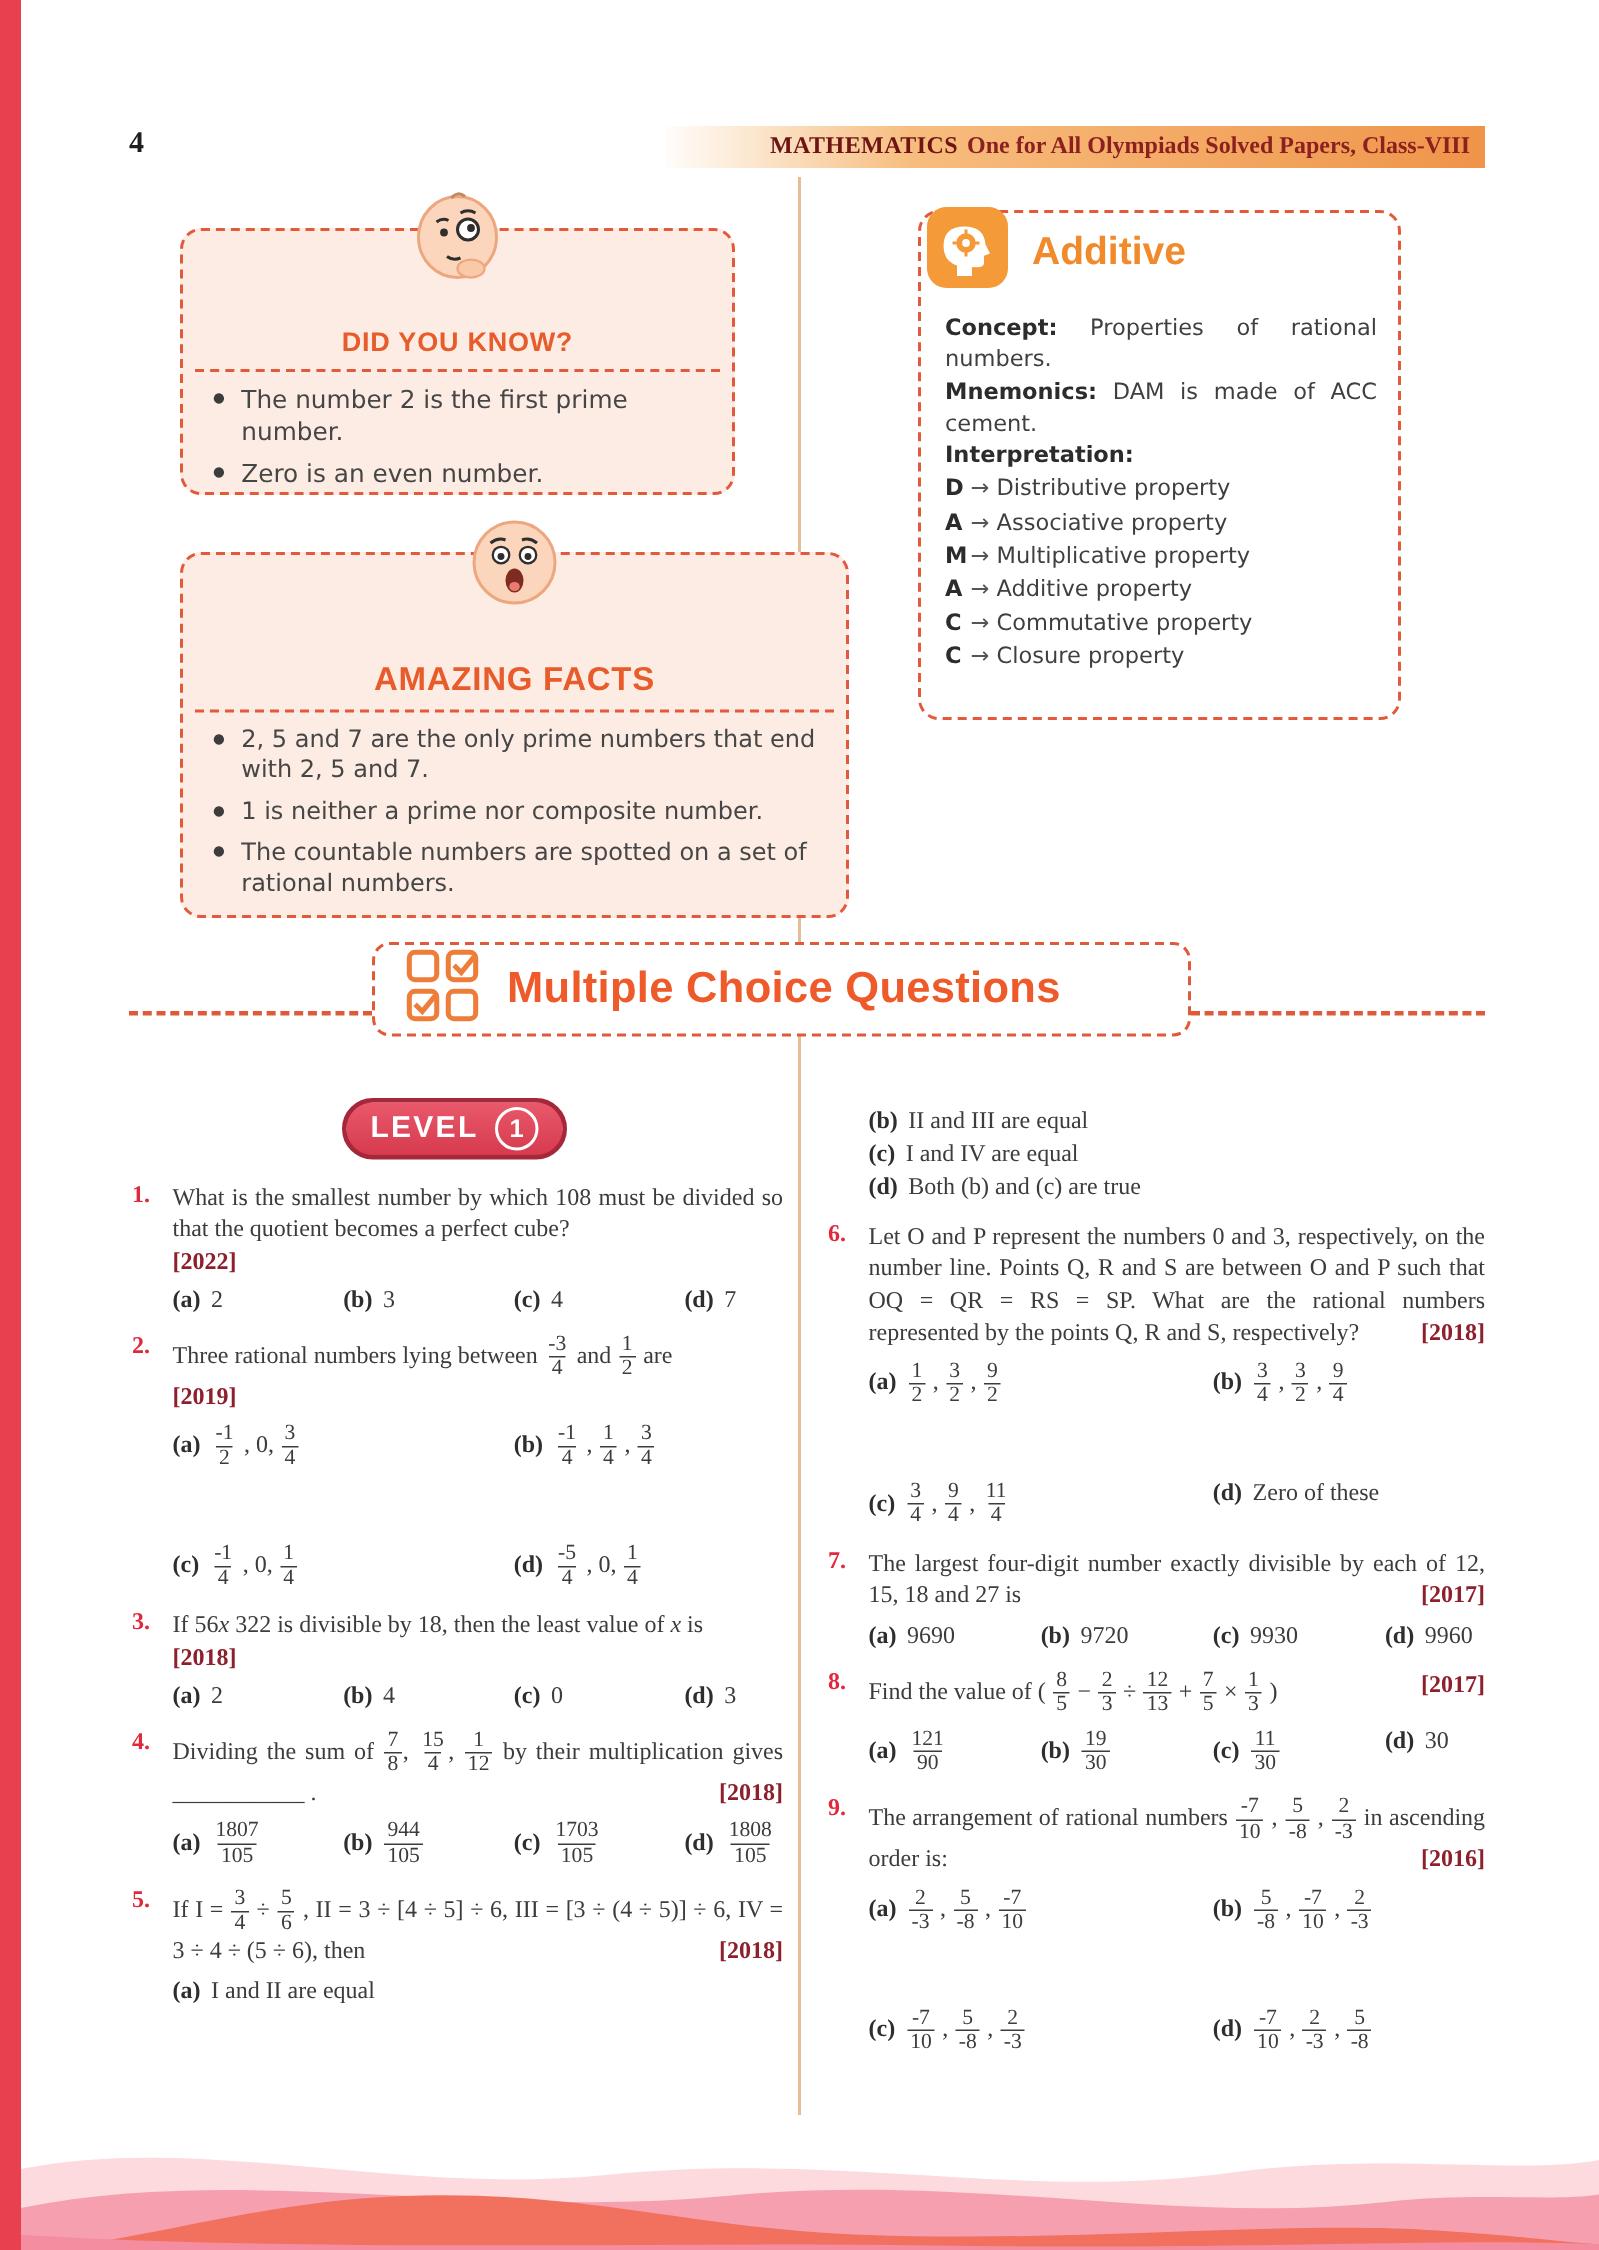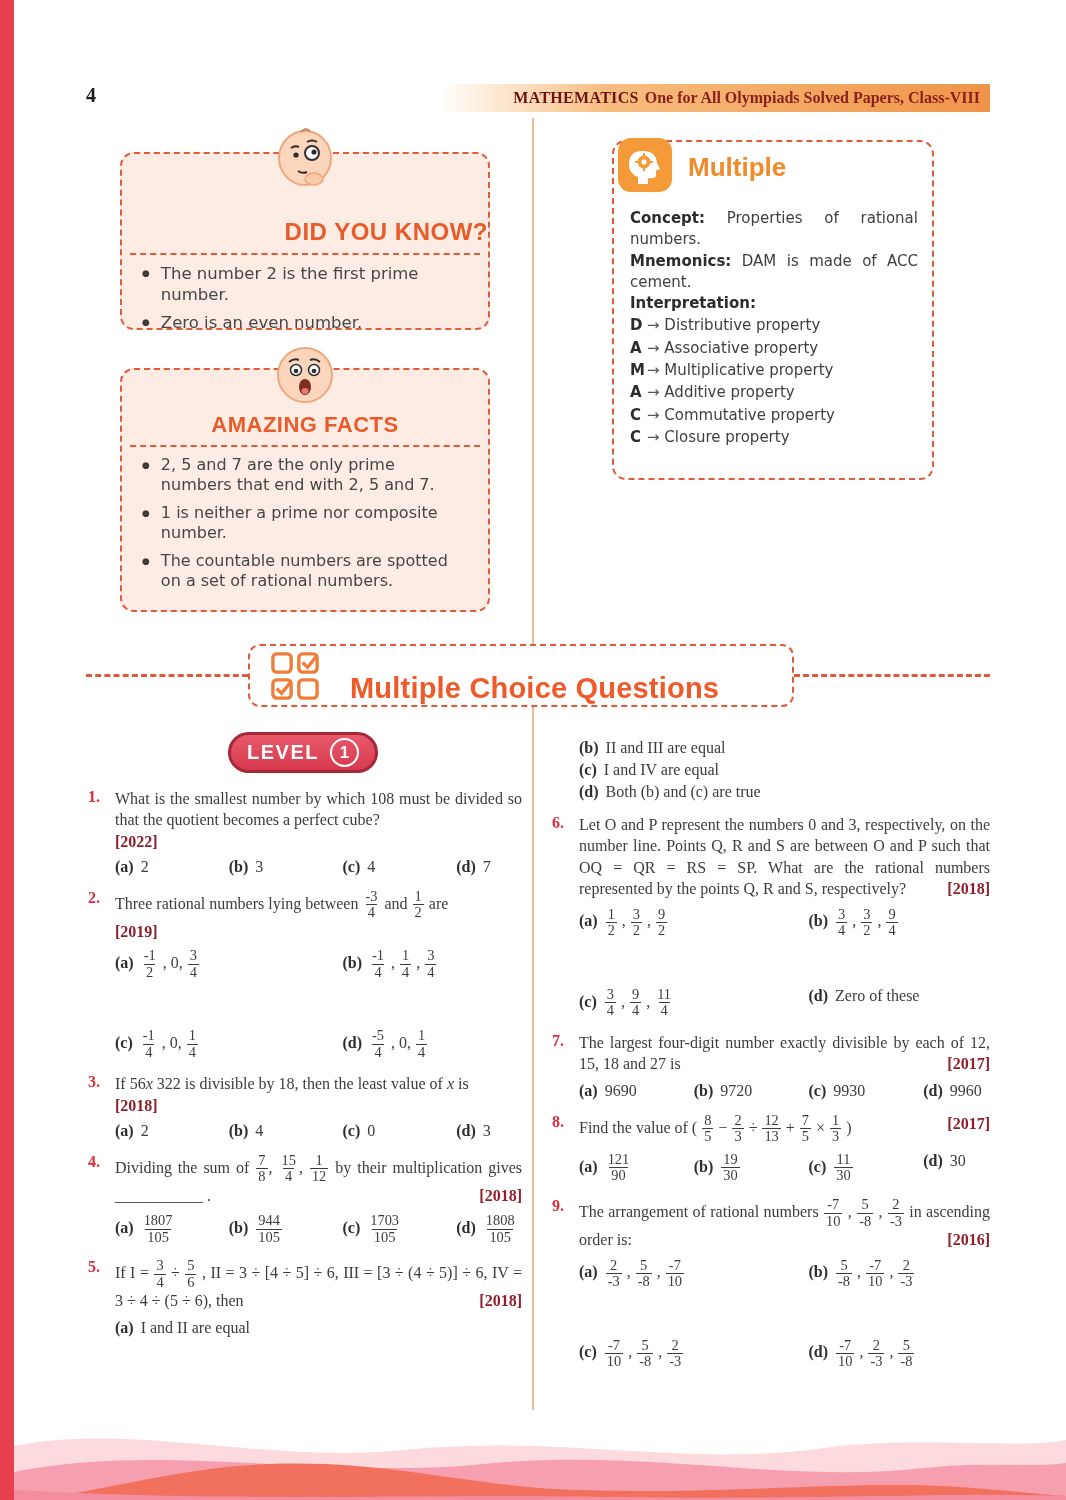--- a/index.html
+++ b/index.html
@@ -23,43 +23,43 @@
   .fact-box{position:absolute;border:2px dashed #e2593c;border-radius:14px;background:#fdece3;}
   .box-icon{position:absolute;left:50%;transform:translateX(-50%);}
   .fact-title{text-align:center;font-family:"Liberation Sans",sans-serif;font-weight:bold;color:#e85b2a;letter-spacing:0.5px;}
   .fact-divider{border-top:2px dashed #e2593c;margin:7px 8px 8px 8px;}
   .fact-list{list-style:none;padding:0 18px 8px 20px;font-family:"DejaVu Sans",sans-serif;color:#464646;}
   .fact-item{display:flex;gap:11px;margin-bottom:7px;line-height:1.28;text-align:left;}
   .bullet{flex:none;font-size:9px;line-height:1;margin-top:6px;color:#3c3c3c;}
 
   .dyk{left:120px;top:152px;width:370px;height:178px;padding-top:64px;}
   .dyk .box-icon{top:-26px;}
-  .dyk .fact-title{font-size:24px;text-align:right;}
+  .dyk .fact-title{font-size:18px;}
   .dyk .fact-list{font-size:16.5px;}
 
-  .af{left:120px;top:368px;width:370px;height:244px;padding-top:42px;}
+  .af{left:120px;top:368px;width:446px;height:244px;padding-top:70px;}
   .af .box-icon{top:-28px;}
   .af .fact-title{font-size:22px;}
   .af .fact-list{font-size:16px;}
 
   
   .mnemo-box{position:absolute;left:612px;top:140px;width:322px;height:340px;border:2px dashed #e2593c;border-radius:14px;background:#fff;}
   .mnemo-icon{position:absolute;left:3px;top:-5px;}
   .mnemo-title{position:absolute;left:74px;top:10px;font-family:"Liberation Sans",sans-serif;font-weight:bold;font-size:26px;color:#f08a2b;}
   .mnemo-body{position:absolute;left:16px;right:14px;top:66px;font-family:"DejaVu Sans",sans-serif;font-size:15px;color:#3f3f3f;line-height:1.42;text-align:justify;}
   .mnemo-body b{color:#2c2c2c;}
   .mnemo-line{margin-top:1px;}
   .mn-letter{display:inline-block;width:17px;}
   .mn-arrow{color:#555;}
 
   
   .mcq-line{position:absolute;top:674px;border-top:3px dashed #e05a3a;}
   .mcq-line.left{left:86px;width:162px;}
   .mcq-line.right{left:794px;width:196px;}
-  .mcq-banner{position:absolute;left:248px;top:644px;width:546px;height:63px;border:2px dashed #e05a3a;border-radius:12px;background:#fff;display:flex;align-items:flex-end;gap:30px;padding:0 20px;}
+  .mcq-banner{position:absolute;left:248px;top:628px;width:546px;height:63px;border:2px dashed #e05a3a;border-radius:12px;background:#fff;display:flex;align-items:center;gap:18px;padding:0 20px;}
   .mcq-title{font-family:"Liberation Sans",sans-serif;font-weight:bold;font-size:29px;color:#ee5a2a;letter-spacing:0.2px;white-space:nowrap;}
 
   
   .level-badge{position:absolute;left:228px;top:732px;width:150px;height:41px;background:linear-gradient(#e9596b,#d63a4e);border:3px solid #a62739;border-radius:22px;display:flex;align-items:center;justify-content:center;gap:11px;color:#fff;font-family:"Liberation Sans",sans-serif;font-weight:bold;font-size:20px;letter-spacing:1.5px;text-align:right;}
   .level-circle{width:29px;height:29px;border-radius:50%;border:2.5px solid #fff;display:flex;align-items:center;justify-content:center;font-size:17px;letter-spacing:0;}
 
   
   .qcol{position:absolute;font-size:16px;color:#3c3c3c;}
   #q-left{left:88px;top:788px;width:434px;}
   #q-right{left:552px;top:732px;width:438px;}
@@ -164,21 +164,21 @@
   <section class="mnemo-box">
     <span class="mnemo-icon">
       <svg width="56" height="56" viewBox="0 0 56 56" aria-hidden="true">
         <rect x="1" y="1" width="54" height="54" rx="13" fill="#f49a38"></rect>
         <path d="M21 47 v-7 q-9 -3 -9 -13 q0 -13 14 -13 q13 0 14 12 l3 6 -4 1.5 v5 q0 3.5 -8 2.5 v6 z" fill="#ffffff"></path>
         <circle cx="27" cy="25" r="6.5" fill="#f49a38"></circle>
         <circle cx="27" cy="25" r="2.6" fill="#ffffff"></circle>
         <path d="M27 16 v4 M27 30 v4 M18 25 h4 M32 25 h4" stroke="#f49a38" stroke-width="2"></path>
       </svg>
     </span>
-    <h2 class="mnemo-title">Multiple</h2>
+    <h2 class="mnemo-title">Additive</h2>
     <div class="mnemo-body">
       <p><b>Concept:</b> <span>Properties of rational numbers.</span></p>
       <p><b>Mnemonics:</b> <span>DAM is made of ACC cement.</span></p>
       <p><b>Interpretation:</b></p>
       <div id="mnemo-lines">
           <p class="mnemo-line"><b class="mn-letter">D</b><span class="mn-arrow">→</span> <span>Distributive property</span></p>
           <p class="mnemo-line"><b class="mn-letter">A</b><span class="mn-arrow">→</span> <span>Associative property</span></p>
           <p class="mnemo-line"><b class="mn-letter">M</b><span class="mn-arrow">→</span> <span>Multiplicative property</span></p>
           <p class="mnemo-line"><b class="mn-letter">A</b><span class="mn-arrow">→</span> <span>Additive property</span></p>
           <p class="mnemo-line"><b class="mn-letter">C</b><span class="mn-arrow">→</span> <span>Commutative property</span></p>

